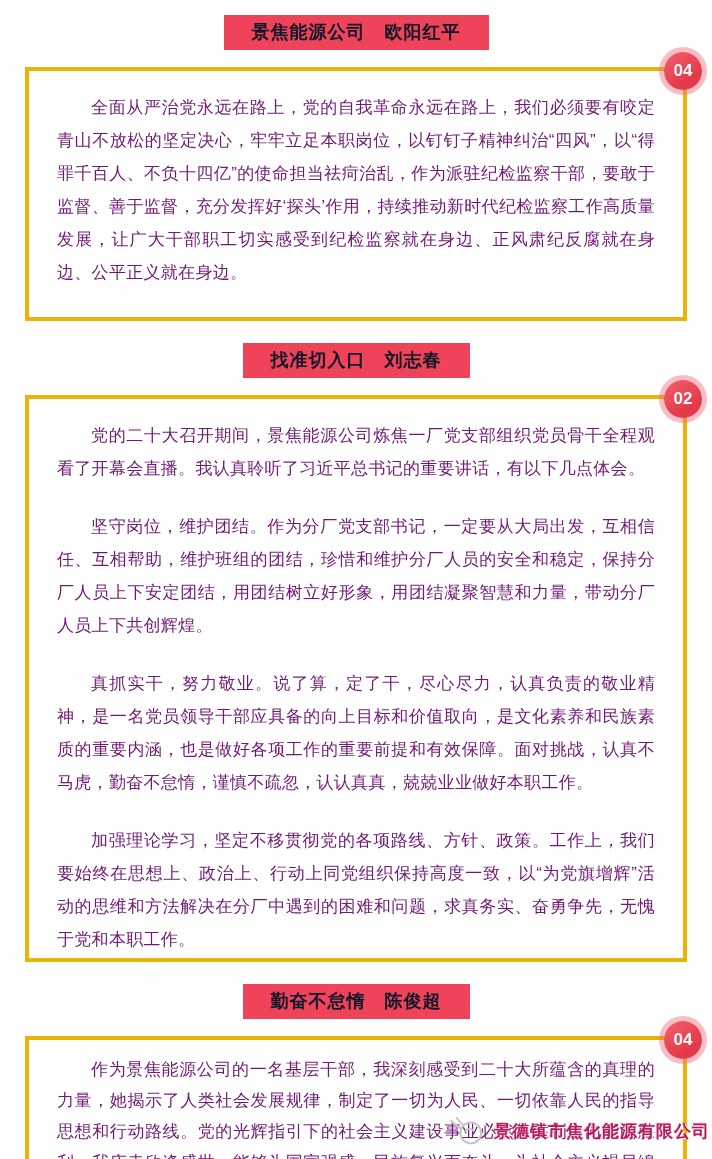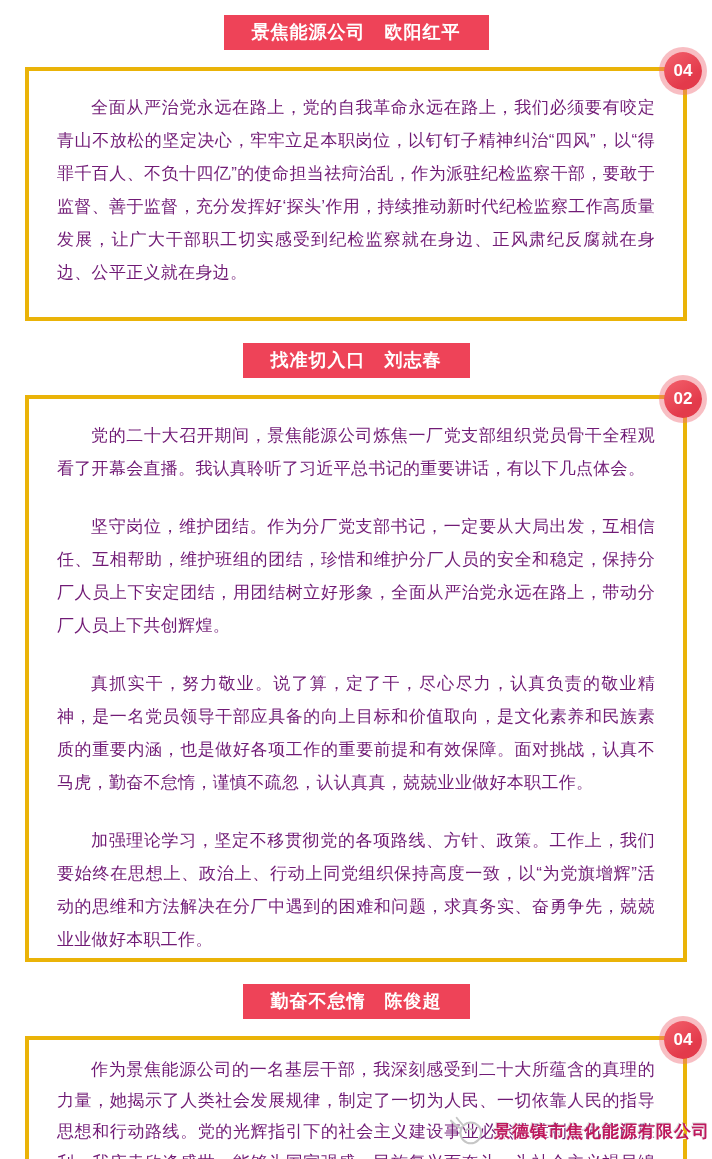--- a/index.html
+++ b/index.html
@@ -17,21 +17,21 @@
     box-sizing:border-box;
   }
   .section{margin-top:0;}
   .section + .section{margin-top:22px;}
   .badge{
     display:block;
     width:-moz-fit-content;
     width:fit-content;
     margin:0 auto 17px auto;
     background:#ee4358;
-    color:#ffffff;
+    color:#0f172a;
     font-size:18px;
     font-weight:bold;
     letter-spacing:1px;
     padding:7px 28px 8px 28px;
     line-height:20px;
   }
   .quote-box{
     position:relative;
     margin:0 25px;
     border:4px solid #eab308;
@@ -102,23 +102,23 @@
       <div class="corner-badge">04</div>
       <p>全面从严治党永远在路上，党的自我革命永远在路上，我们必须要有咬定青山不放松的坚定决心，牢牢立足本职岗位，以钉钉子精神纠治“四风”，以“得罪千百人、不负十四亿”的使命担当祛疴治乱，作为派驻纪检监察干部，要敢于监督、善于监督，充分发挥好‘探头’作用，持续推动新时代纪检监察工作高质量发展，让广大干部职工切实感受到纪检监察就在身边、正风肃纪反腐就在身边、公平正义就在身边。</p>
     </div>
   </div>
 
   <div class="section">
     <div class="badge">找准切入口　刘志春</div>
     <div class="quote-box box-2">
       <div class="corner-badge">02</div>
       <p>党的二十大召开期间，景焦能源公司炼焦一厂党支部组织党员骨干全程观看了开幕会直播。我认真聆听了习近平总书记的重要讲话，有以下几点体会。</p>
-      <p>坚守岗位，维护团结。作为分厂党支部书记，一定要从大局出发，互相信任、互相帮助，维护班组的团结，珍惜和维护分厂人员的安全和稳定，保持分厂人员上下安定团结，用团结树立好形象，全面从严治党永远在路上，带动分厂人员上下共创辉煌。</p>
+      <p>坚守岗位，维护团结。作为分厂党支部书记，一定要从大局出发，互相信任、互相帮助，维护班组的团结，珍惜和维护分厂人员的安全和稳定，保持分厂人员上下安定团结，用团结树立好形象，用团结凝聚智慧和力量，带动分厂人员上下共创辉煌。</p>
       <p>真抓实干，努力敬业。说了算，定了干，尽心尽力，认真负责的敬业精神，是一名党员领导干部应具备的向上目标和价值取向，是文化素养和民族素质的重要内涵，也是做好各项工作的重要前提和有效保障。面对挑战，认真不马虎，勤奋不怠惰，谨慎不疏忽，认认真真，兢兢业业做好本职工作。</p>
-      <p>加强理论学习，坚定不移贯彻党的各项路线、方针、政策。工作上，我们要始终在思想上、政治上、行动上同党组织保持高度一致，以“为党旗增辉”活动的思维和方法解决在分厂中遇到的困难和问题，求真务实、奋勇争先，兢兢业业做好本职工作。</p>
+      <p>加强理论学习，坚定不移贯彻党的各项路线、方针、政策。工作上，我们要始终在思想上、政治上、行动上同党组织保持高度一致，以“为党旗增辉”活动的思维和方法解决在分厂中遇到的困难和问题，求真务实、奋勇争先，无愧于党和本职工作。</p>
     </div>
   </div>
 
   <div class="section">
     <div class="badge">勤奋不怠惰　陈俊超</div>
     <div class="quote-box box-3">
       <div class="corner-badge">04</div>
       <p>作为景焦能源公司的一名基层干部，我深刻感受到二十大所蕴含的真理的力量，她揭示了人类社会发展规律，制定了一切为人民、一切依靠人民的指导思想和行动路线。党的光辉指引下的社会主义建设事业必然从胜利走向新的胜利。我庆幸欣逢盛世，能够为国家强盛、民族复兴而奋斗，为社会主义竭尽绵薄。我将履职尽责，带头学习宣传落实好党的二十大精神，加强政治理论和业务知识学习，同时将继续发挥景焦人“特别能吃苦，特别能战斗”的奋斗精神，立足岗位实际，找准切入口，在公司重点工作上精准发力，为公司的发展作出应有贡献！</p>
     </div>
   </div>

